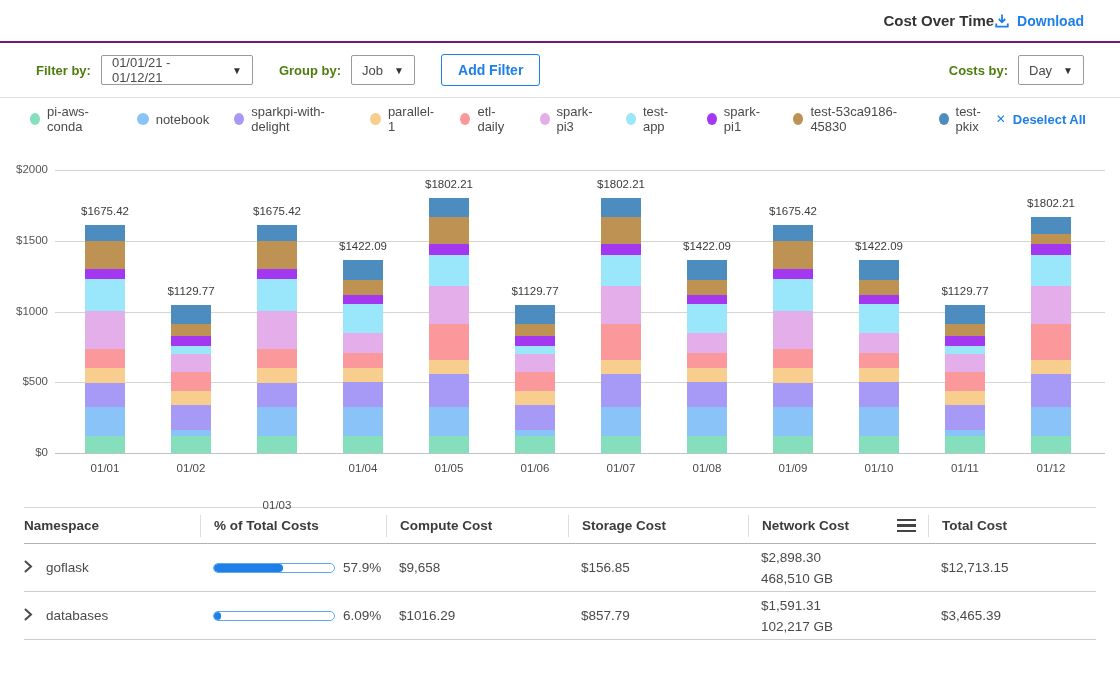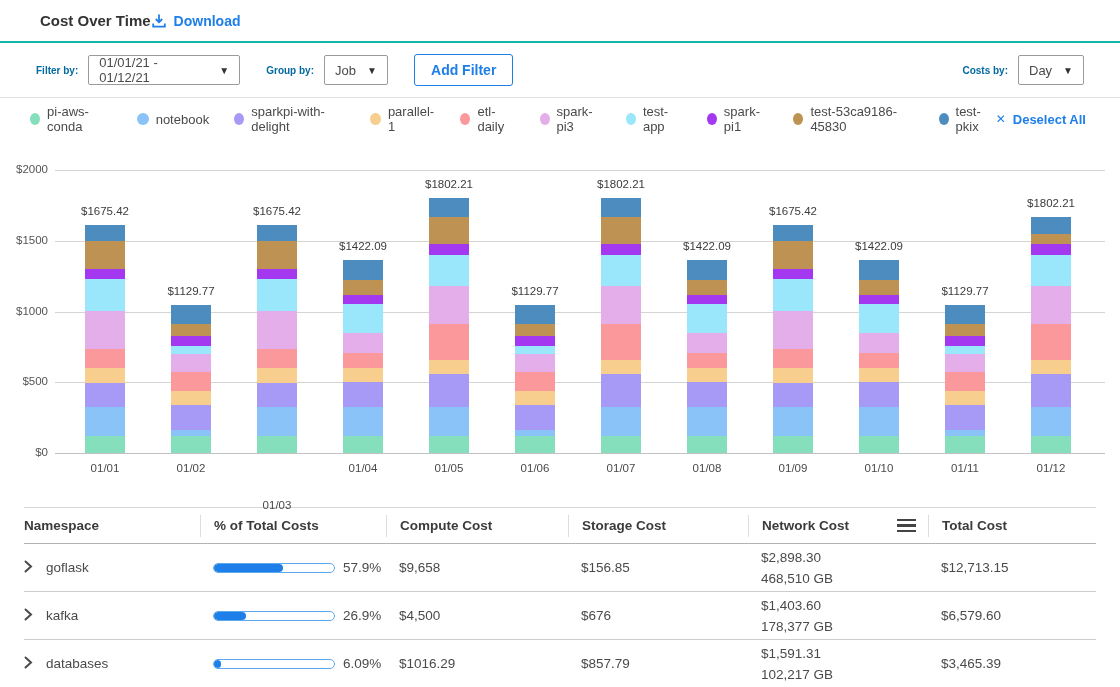--- a/index.html
+++ b/index.html
@@ -1,29 +1,29 @@
 <!DOCTYPE html>
 <html><head>
 <meta charset="utf-8">
 <style>
   * { margin:0; padding:0; box-sizing:border-box; }
   html,body { width:1120px; height:687px; background:#fff; overflow:hidden;
     font-family:"Liberation Sans","DejaVu Sans",sans-serif; color:#3b3b3b; }
 
   
-  .app-header { height:43px; display:flex; align-items:center; justify-content:flex-start;
-    padding:0 36px 0 40px; border-bottom:2px solid #14b8a6; }
+  .app-header { height:43px; display:flex; align-items:center; justify-content:flex-end;
+    padding:0 36px 0 40px; border-bottom:2px solid #701a75; }
   .app-title { font-size:15px; font-weight:bold; color:#333; }
   .download-btn { display:flex; align-items:center; gap:7px; color:#1e7fe8;
     font-size:14px; font-weight:bold; cursor:pointer; }
 
   
   .filter-row { height:55px; display:flex; align-items:center; padding:0 36px 0 36px;
     border-bottom:1px solid #e2e2e2; }
-  .fld-label { font-size:10px; font-weight:bold; color:#0369a1; margin-right:10px; }
+  .fld-label { font-size:13px; font-weight:bold; color:#4d7c0f; margin-right:10px; }
   .dropdown { display:flex; align-items:center; justify-content:space-between; gap:10px;
     border:1px solid #9b9b9b; border-radius:2px; height:30px; padding:0 10px;
     font-size:13px; color:#4a4a4a; background:#fff; cursor:pointer; }
   .dd-caret { font-size:10px; color:#333; }
   .date-dd { width:152px; }
   .group-dd { width:64px; margin-right:26px; }
   .view-dd { width:66px; }
   .gap-lg { width:26px; }
   .add-filter-btn { border:1.5px solid #1e7fe8; border-radius:3px; background:#fff;
     color:#1e7fe8; font-size:14px; font-weight:bold; padding:7px 16px; cursor:pointer;
@@ -380,41 +380,20 @@
           <div>$2,898.30</div>
           <div>468,510 GB</div>
         </div>
         <div class="td">$12,713.15</div>
       </div>
       <div class="t-grid t-row">
         <div class="td ns-cell">
           <span><svg width="9" height="13" viewBox="0 0 9 13">
               <path d="M1.5 1.5 L7 6.5 L1.5 11.5" stroke="#4a4a4a" stroke-width="2" fill="none" stroke-linecap="round"></path>
             </svg></span>
-          <span>kafka</span>
-        </div>
-        <div class="td pct-cell">
-          <span class="pbar">
-            <span class="pbar-fill" style="width: 26.9%; display: block;"></span>
-          </span>
-          <span>26.9%</span>
-        </div>
-        <div class="td">$4,500</div>
-        <div class="td">$676</div>
-        <div class="td net-cell">
-          <div>$1,403.60</div>
-          <div>178,377 GB</div>
-        </div>
-        <div class="td">$6,579.60</div>
-      </div>
-      <div class="t-grid t-row">
-        <div class="td ns-cell">
-          <span><svg width="9" height="13" viewBox="0 0 9 13">
-              <path d="M1.5 1.5 L7 6.5 L1.5 11.5" stroke="#4a4a4a" stroke-width="2" fill="none" stroke-linecap="round"></path>
-            </svg></span>
           <span>databases</span>
         </div>
         <div class="td pct-cell">
           <span class="pbar">
             <span class="pbar-fill" style="width: 6.09%; display: block;"></span>
           </span>
           <span>6.09%</span>
         </div>
         <div class="td">$1016.29</div>
         <div class="td">$857.79</div>

